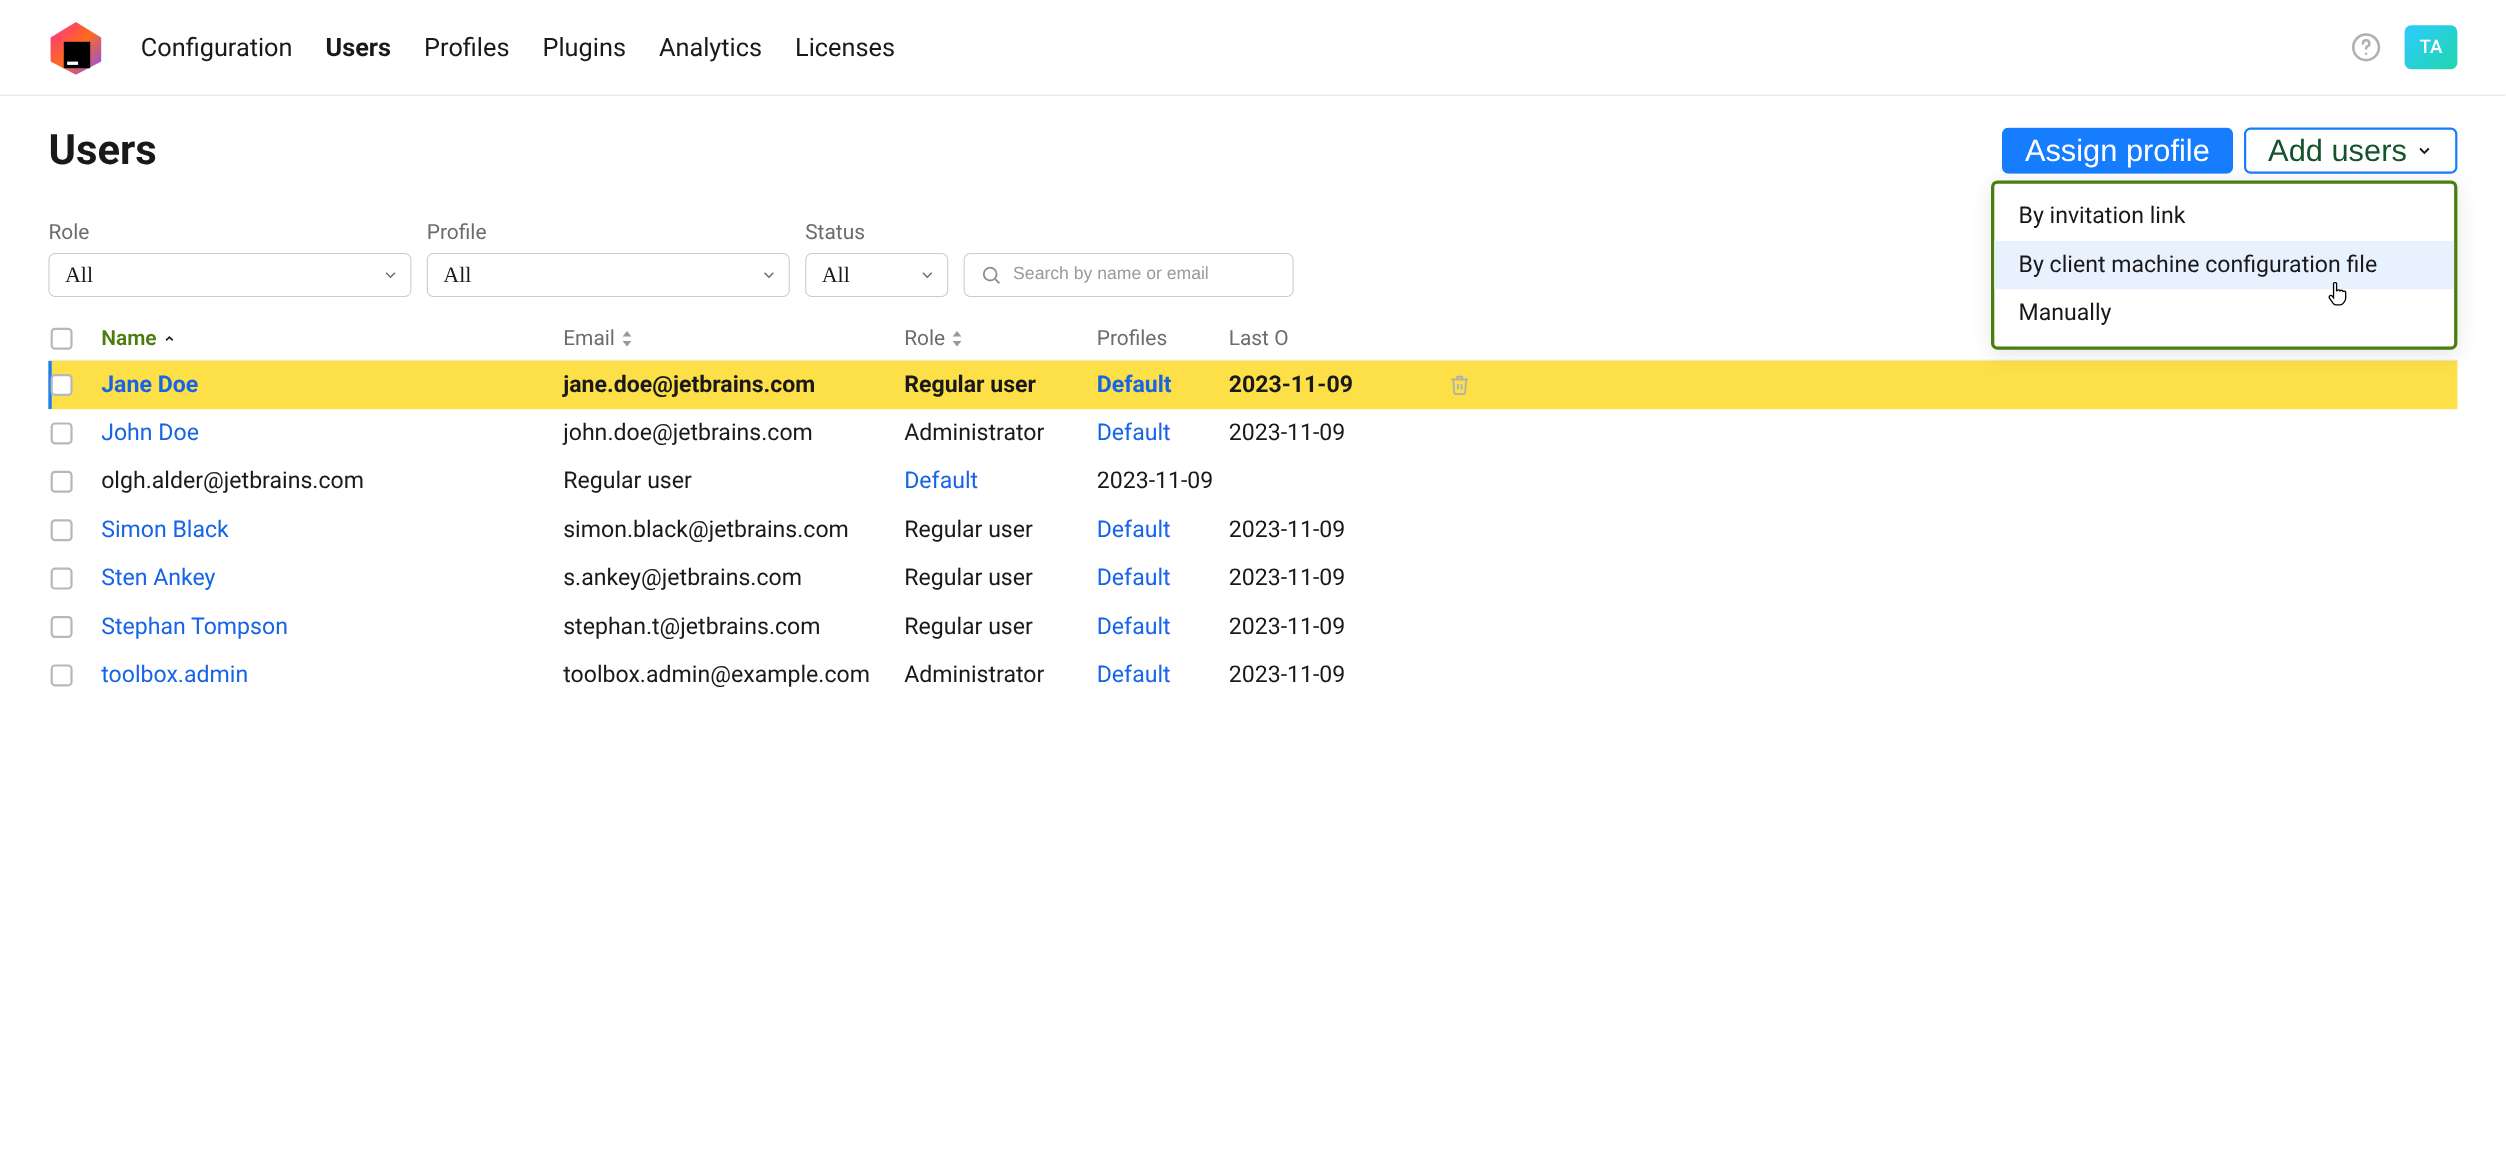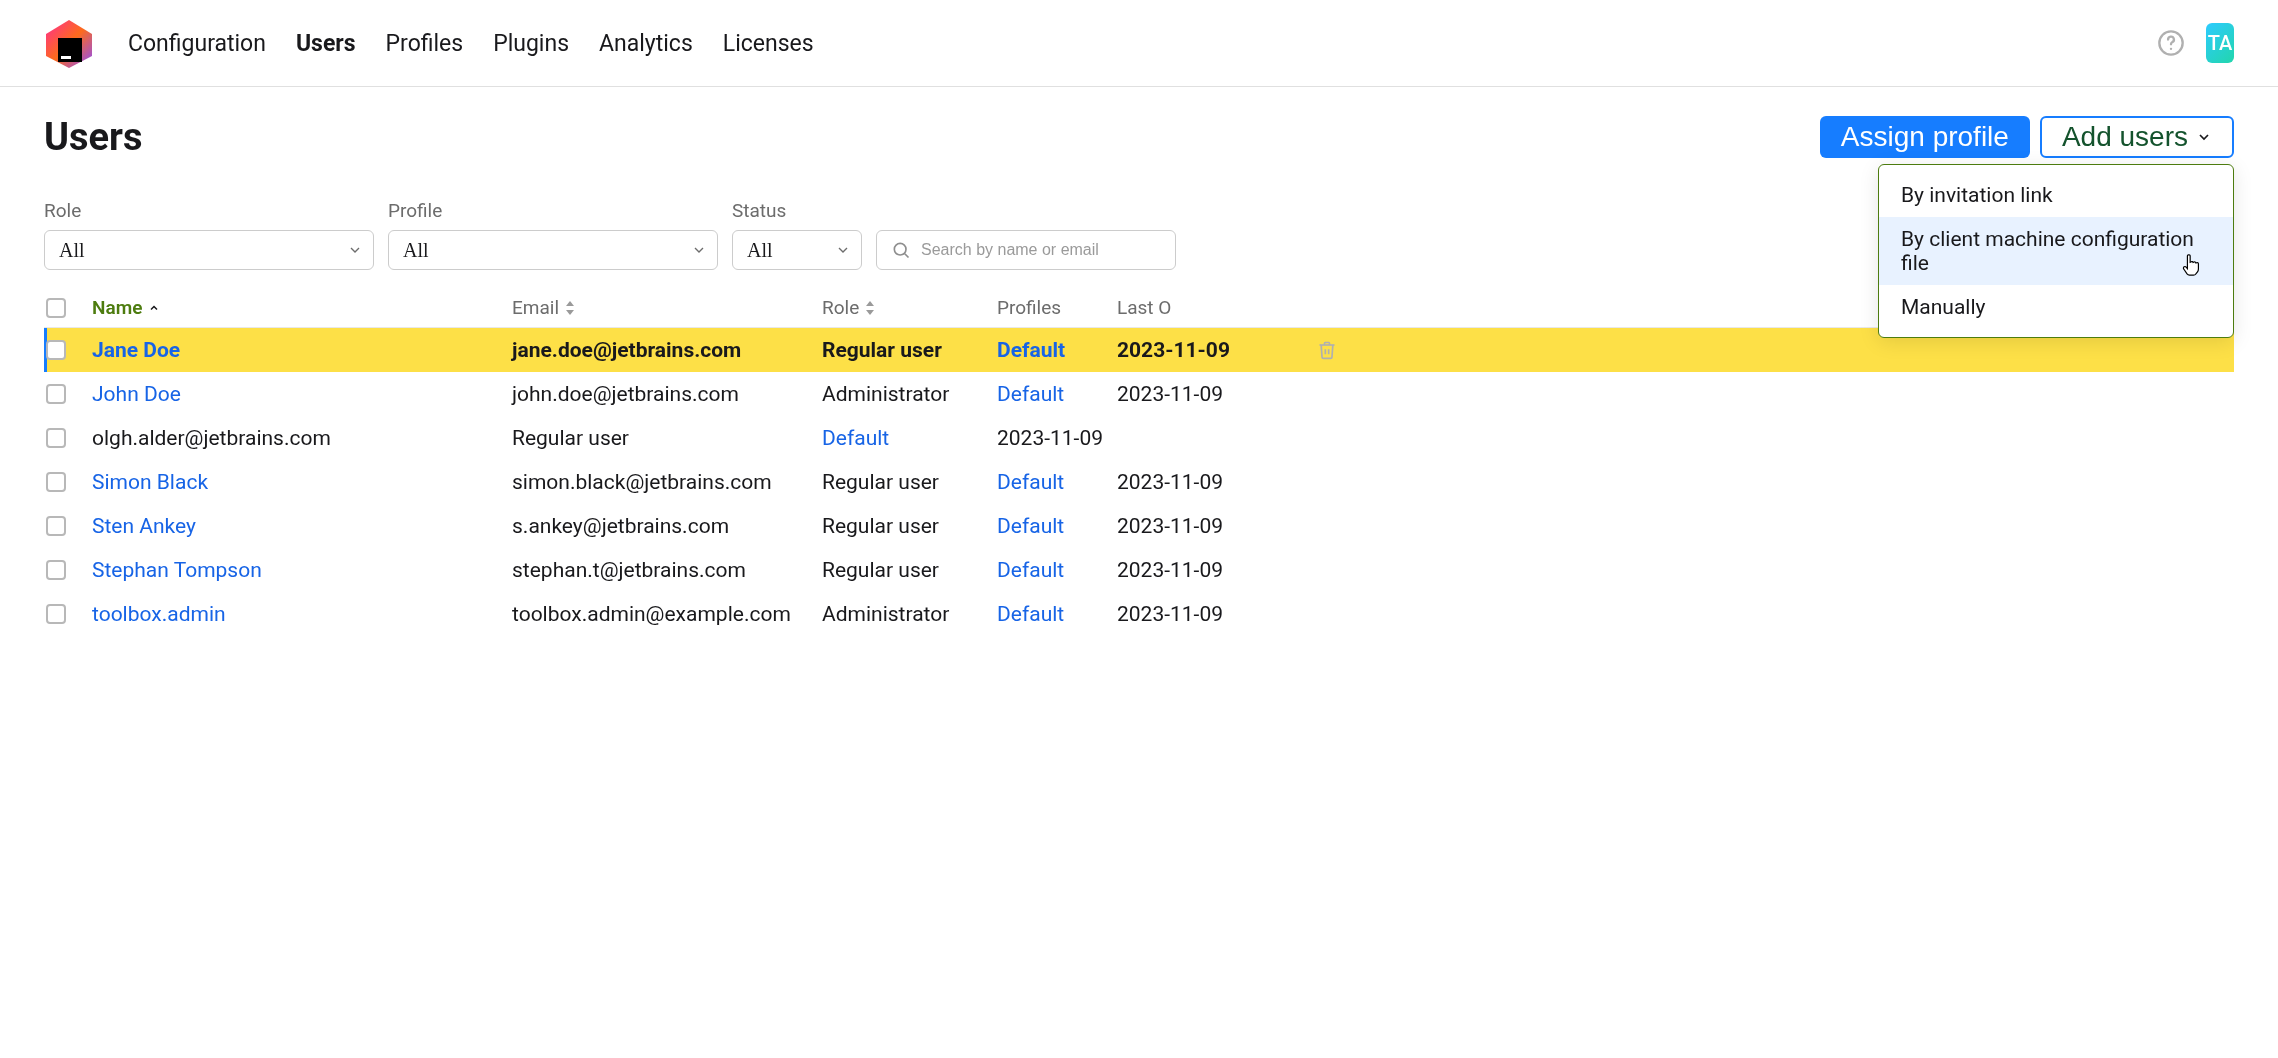--- a/index.html
+++ b/index.html
@@ -32,26 +32,26 @@
   }
   .nav-item { color: #19191C; cursor: pointer; }
   .nav-item.active { font-weight: 700; }
   .header-spacer { flex: 1; }
   .help-icon {
     width: 30px; height: 30px;
     margin-right: 20px;
     display:flex;align-items:center;justify-content:center;
   }
   .avatar {
-    width: 28px; height: 40px;
+    width: 48px; height: 40px;
     border-radius: 6px;
     background: linear-gradient(135deg, #2DCBFF 0%, #22D6AC 100%);
     color: #fff;
     display:flex;align-items:center;justify-content:center;
-    font-size: 20px; font-weight:500;
+    font-size: 17px; font-weight:500;
   }
 
   
   .main { padding: 28px 44px 0 44px; position: relative; }
   .page-header {
     display:flex; align-items:center; margin-bottom: 40px;
   }
   .page-title { font-size: 38px; font-weight: 700; }
   .page-actions { margin-left:auto; display:flex; gap:10px; position:relative; }
   .btn {
@@ -62,23 +62,23 @@
     display:flex;align-items:center;gap:8px;
     cursor:pointer;
     border:1px solid transparent;
   }
   .btn-primary { background:#167DFF; color:#fff; }
   .btn-outline { background:#fff; color:#14532d; border:2px solid #167DFF; }
 
   .dropdown-menu {
     position:absolute;
     top: 48px; right: 0;
-    width: 356px;
+    width: 424px;
     background:#fff;
-    border:1px solid #4d7c0f;
+    border:3px solid #4d7c0f;
     border-radius: 6px;
     box-shadow: 0 4px 20px rgba(0,0,0,0.1);
     padding: 8px 0;
     z-index: 10;
   }
   .dropdown-item {
     padding: 10px 22px;
     font-size: 21px;
     cursor:pointer;
   }

